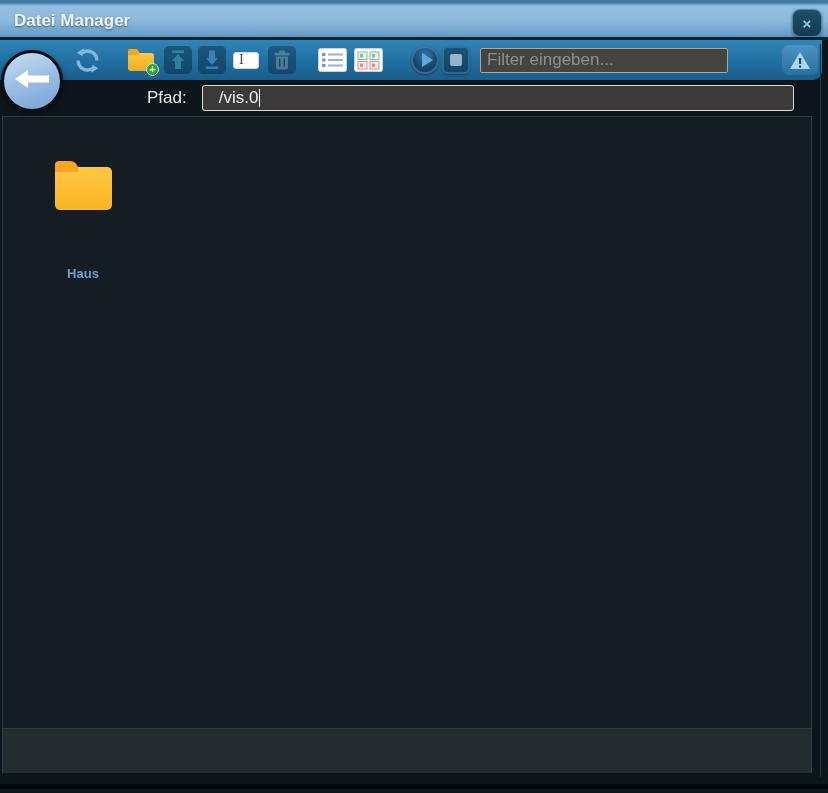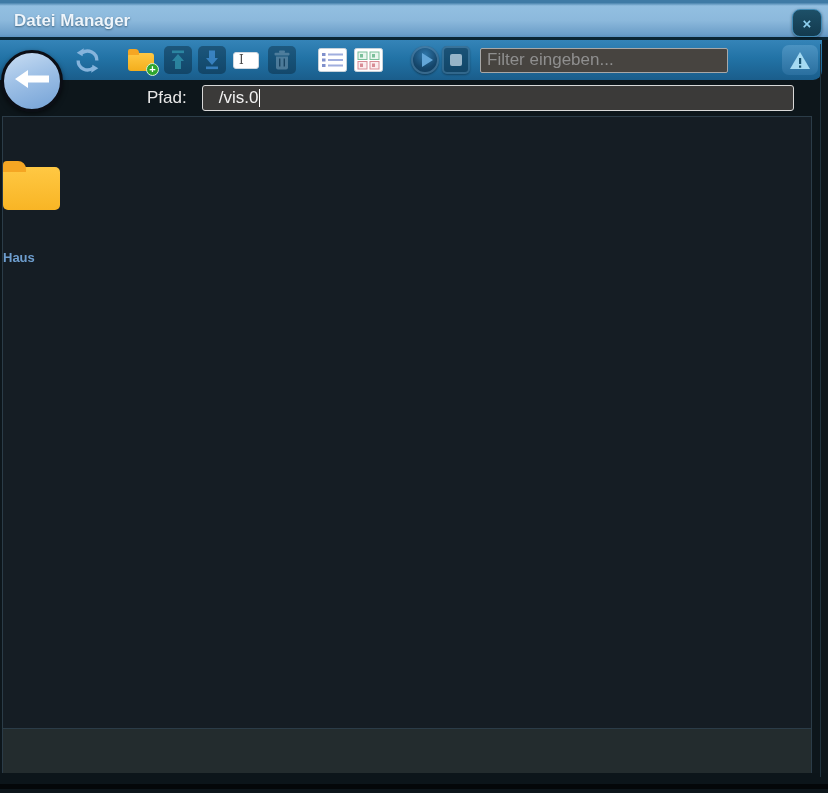--- a/index.html
+++ b/index.html
@@ -96,21 +96,21 @@
     box-shadow:0 2px 5px rgba(0,0,0,0.5);
     cursor:pointer;
   }
 
   
   .content {
     margin:0 16px 0 2px; height:613px;
     background:#151d24; border:1px solid #2b3c48;
     padding-top:44px;
   }
-  .folder-tile { display:inline-flex; flex-direction:column; width:160px; vertical-align:top; cursor:pointer; }
+  .folder-tile { display:inline-flex; flex-direction:column; align-items:center; width:160px; vertical-align:top; cursor:pointer;gap:16px; }
   .folder-icon { position:relative; width:57px; height:43px;
     background:linear-gradient(#ffc843,#f8b525); border-radius:5px; margin-top:6px; }
   .folder-icon::before { content:""; position:absolute; top:-6px; left:0; width:23px; height:11px;
     background:#f5a623; border-radius:4px 8px 0 0; }
   .folder-label { margin-top:40px; font-size:13px; font-weight:bold; color:#6e9ecf; }
 
   
   .footer { margin:0 16px 0 2px; height:44px; background:#232c2e; border-left:1px solid #2b3c48; border-right:1px solid #2b3c48; }
   .strip-dark { height:11px; background:#0c151a; }
   .strip-black { height:5px; background:#040709; }

